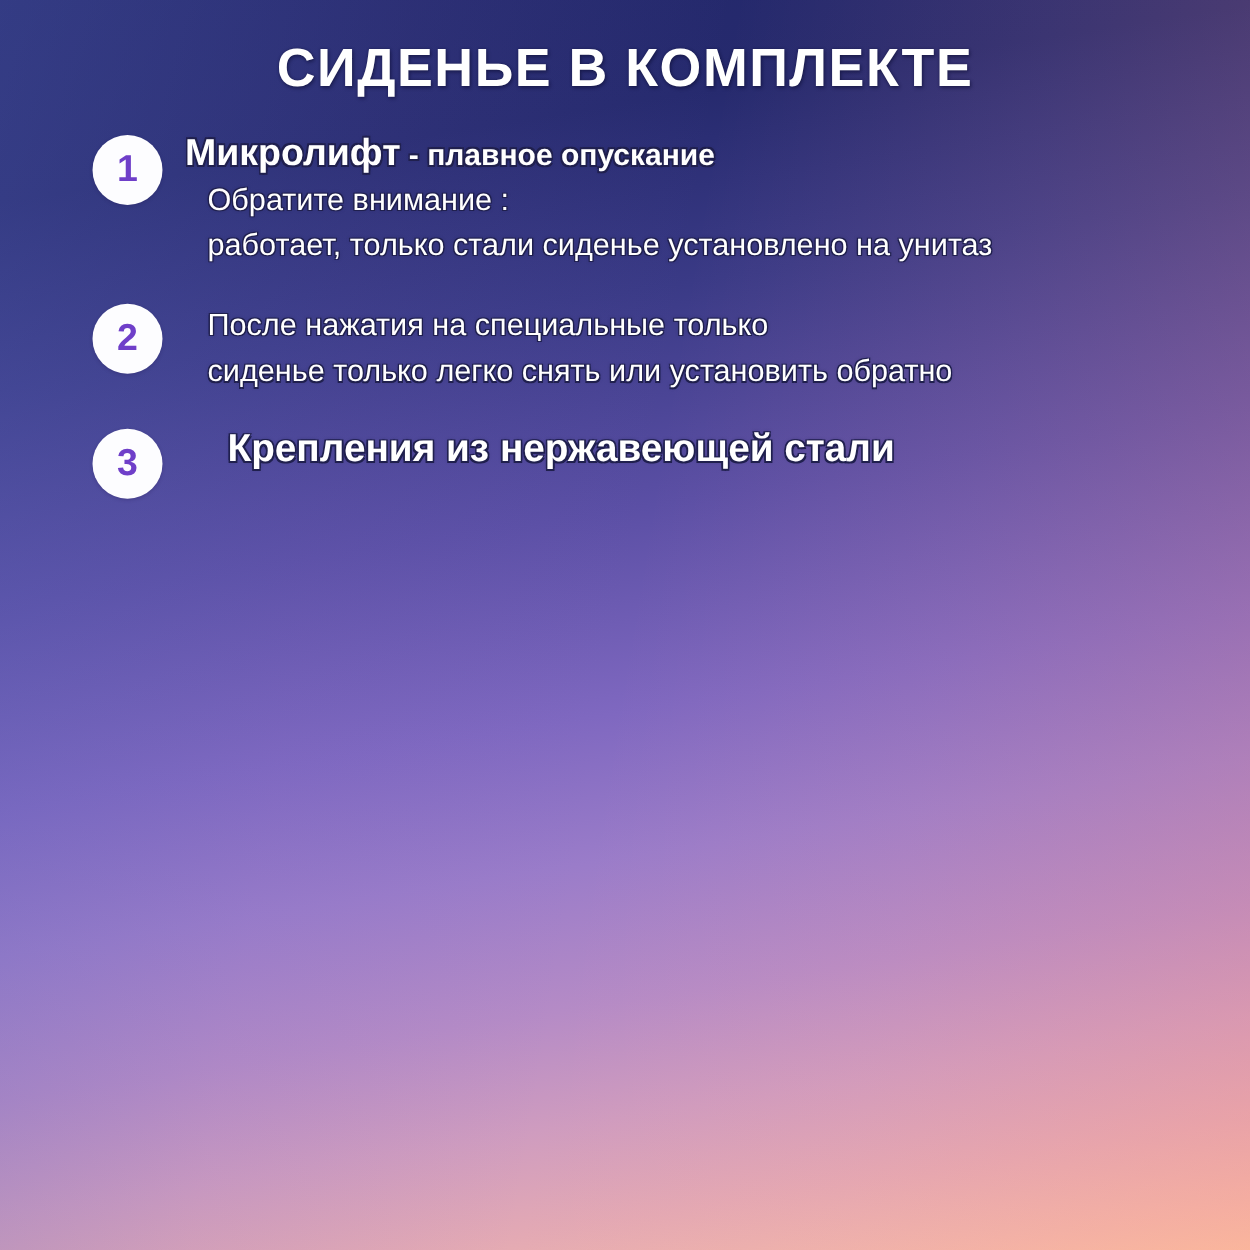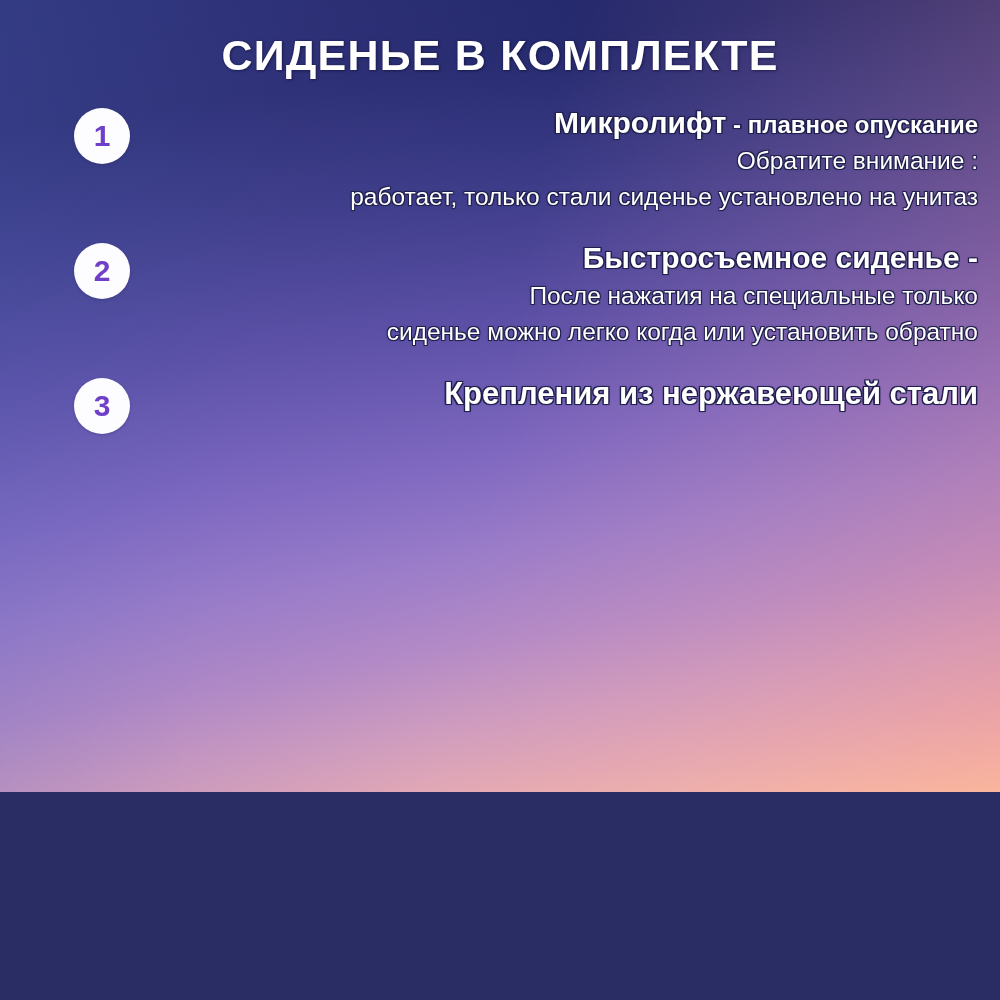--- a/index.html
+++ b/index.html
@@ -7,21 +7,21 @@
     padding: 0;
     background: #2a2d63;
   }
   body {
     font-family: "Liberation Sans", "DejaVu Sans", sans-serif;
   }
 
   #poster {
     position: relative;
     width: 1000px;
-    height: 792px;
+    height: 1000px;
     overflow: hidden;
     background: linear-gradient(
         171deg,
         #23286b 0%,
         #262a6e 14%,
         #3a3a86 27%,
         #5b4fa5 42%,
         #7f68c0 56%,
         #9a7cc9 66%,
         #b58bc6 76%,
@@ -85,21 +85,21 @@
     font-size: 30px;
     font-weight: bold;
     display: flex;
     align-items: center;
     justify-content: center;
     margin-right: 18px;
     margin-top: 2px;
     box-shadow: 0 1px 3px rgba(30,20,70,.25);
   }
 
-  .itext { flex: 1 1 auto; color: #fff; text-align: right; }
+  .itext { flex: 1 1 auto; color: #fff; }
 
   .line-main {
     font-size: 30px;
     font-weight: bold;
     line-height: 1.16;
     text-shadow:
       -1.3px -1.3px 0 #20204e,
        1.3px -1.3px 0 #20204e,
       -1.3px  1.3px 0 #20204e,
        1.3px  1.3px 0 #20204e,
@@ -113,22 +113,23 @@
     font-size: 24.5px;
     line-height: 1.33;
     font-weight: normal;
     margin-top: 4px;
     text-shadow:
       -1px -1px 0 #20204e,
        1px -1px 0 #20204e,
       -1px  1px 0 #20204e,
        1px  1px 0 #20204e,
        0 0 3px rgba(25,25,70,.55);
+    margin-left: 18px;
   }
-  .item.i3 .line-main { font-size: 31px; }
+  .item.i3 .line-main { font-size: 31px; margin-left: 34px; }
 </style>
 </head>
 <body>
 
 <div id="poster">
 
   <div class="title">СИДЕНЬЕ В КОМПЛЕКТЕ</div>
 
   <div class="list">
 
@@ -137,23 +138,22 @@
       <div class="itext">
         <div class="line-main"><span>Микролифт</span><span class="sub"> - плавное опускание</span></div>
         <div class="line-sub">Обратите внимание :</div>
         <div class="line-sub">работает, только стали сиденье установлено на унитаз</div>
       </div>
     </div>
 
     <div class="item i2">
       <div class="badge">2</div>
       <div class="itext">
-        <div class="line-main">Быстросъемное сиденье -</div>
         <div class="line-sub">После нажатия на специальные только</div>
-        <div class="line-sub">сиденье можно легко когда или установить обратно</div>
+        <div class="line-sub">сиденье только легко снять или установить обратно</div>
       </div>
     </div>
 
     <div class="item i3">
       <div class="badge">3</div>
       <div class="itext">
         <div class="line-main">Крепления из нержавеющей стали</div>
       </div>
     </div>
 

